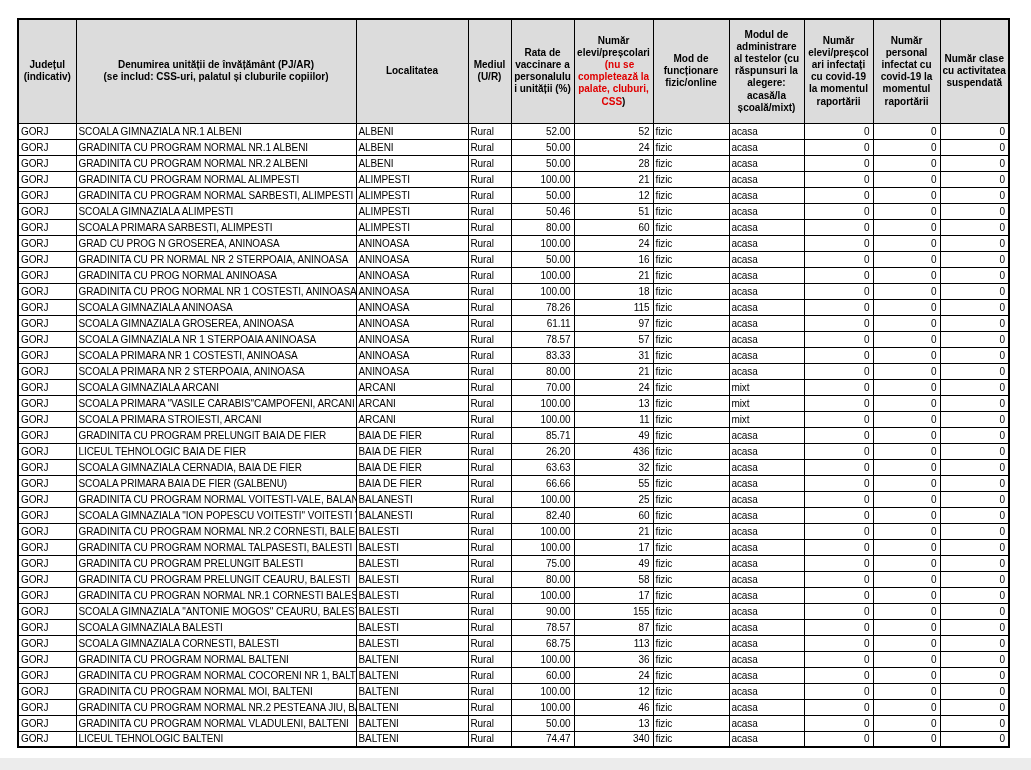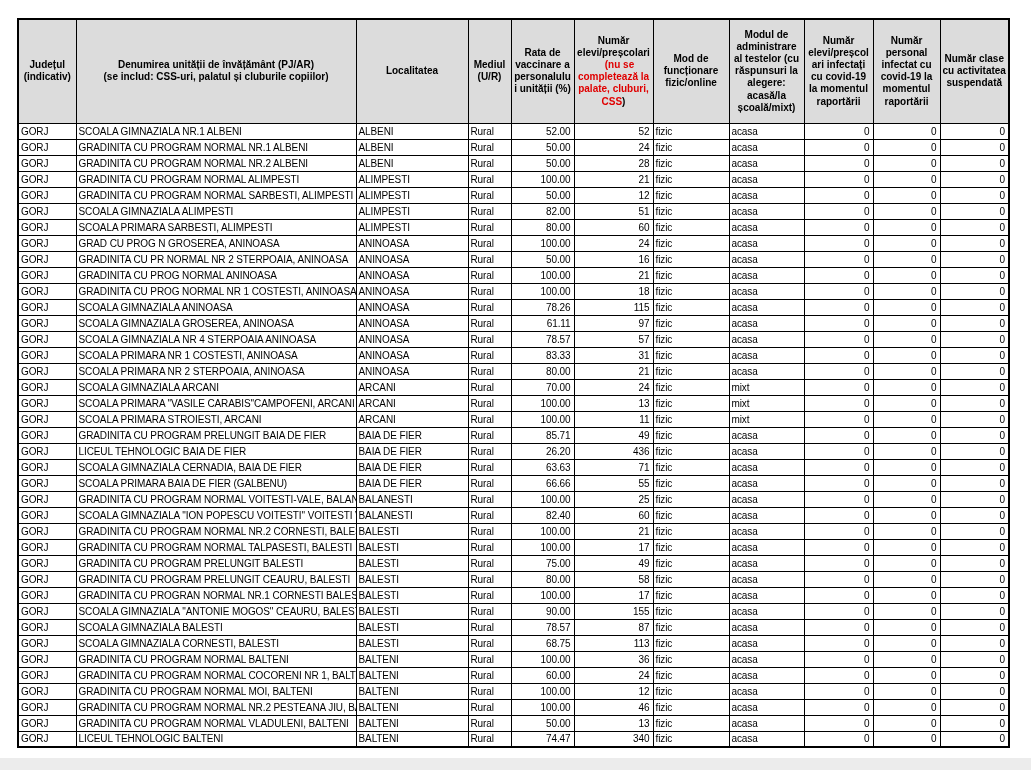--- a/index.html
+++ b/index.html
@@ -151,21 +151,21 @@
           <td class="txt">acasa</td>
           <td class="num">0</td>
           <td class="num">0</td>
           <td class="num">0</td>
         </tr>
         <tr>
           <td class="txt">GORJ</td>
           <td class="txt">SCOALA GIMNAZIALA ALIMPESTI</td>
           <td class="txt">ALIMPESTI</td>
           <td class="txt">Rural</td>
-          <td class="num">82.00</td>
+          <td class="num">50.46</td>
           <td class="num">51</td>
           <td class="txt">fizic</td>
           <td class="txt">acasa</td>
           <td class="num">0</td>
           <td class="num">0</td>
           <td class="num">0</td>
         </tr>
         <tr>
           <td class="txt">GORJ</td>
           <td class="txt">SCOALA PRIMARA SARBESTI, ALIMPESTI</td>
@@ -252,21 +252,21 @@
           <td class="num">61.11</td>
           <td class="num">97</td>
           <td class="txt">fizic</td>
           <td class="txt">acasa</td>
           <td class="num">0</td>
           <td class="num">0</td>
           <td class="num">0</td>
         </tr>
         <tr>
           <td class="txt">GORJ</td>
-          <td class="txt">SCOALA GIMNAZIALA NR 4 STERPOAIA ANINOASA</td>
+          <td class="txt">SCOALA GIMNAZIALA NR 1 STERPOAIA ANINOASA</td>
           <td class="txt">ANINOASA</td>
           <td class="txt">Rural</td>
           <td class="num">78.57</td>
           <td class="num">57</td>
           <td class="txt">fizic</td>
           <td class="txt">acasa</td>
           <td class="num">0</td>
           <td class="num">0</td>
           <td class="num">0</td>
         </tr>
@@ -360,21 +360,21 @@
           <td class="num">0</td>
           <td class="num">0</td>
           <td class="num">0</td>
         </tr>
         <tr>
           <td class="txt">GORJ</td>
           <td class="txt">SCOALA GIMNAZIALA CERNADIA, BAIA DE FIER</td>
           <td class="txt">BAIA DE FIER</td>
           <td class="txt">Rural</td>
           <td class="num">63.63</td>
-          <td class="num">71</td>
+          <td class="num">32</td>
           <td class="txt">fizic</td>
           <td class="txt">acasa</td>
           <td class="num">0</td>
           <td class="num">0</td>
           <td class="num">0</td>
         </tr>
         <tr>
           <td class="txt">GORJ</td>
           <td class="txt">SCOALA PRIMARA BAIA DE FIER (GALBENU)</td>
           <td class="txt">BAIA DE FIER</td>

